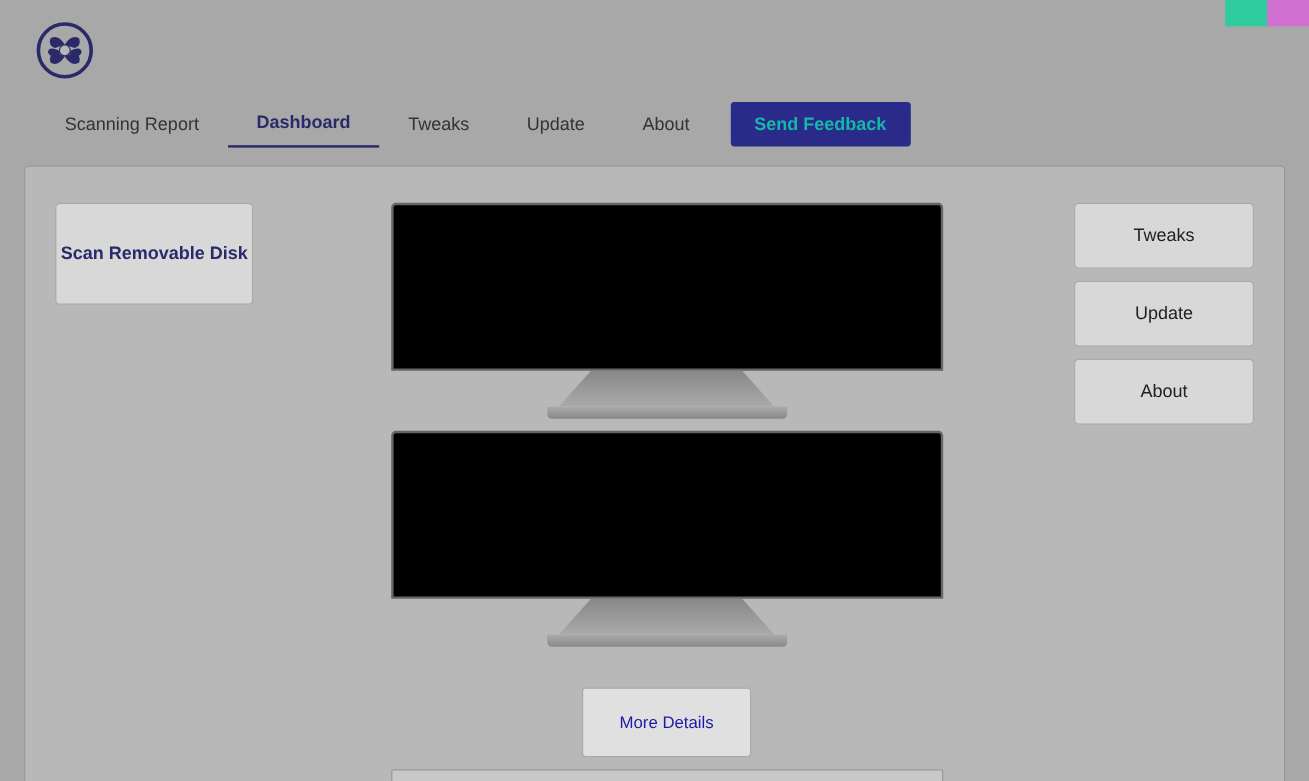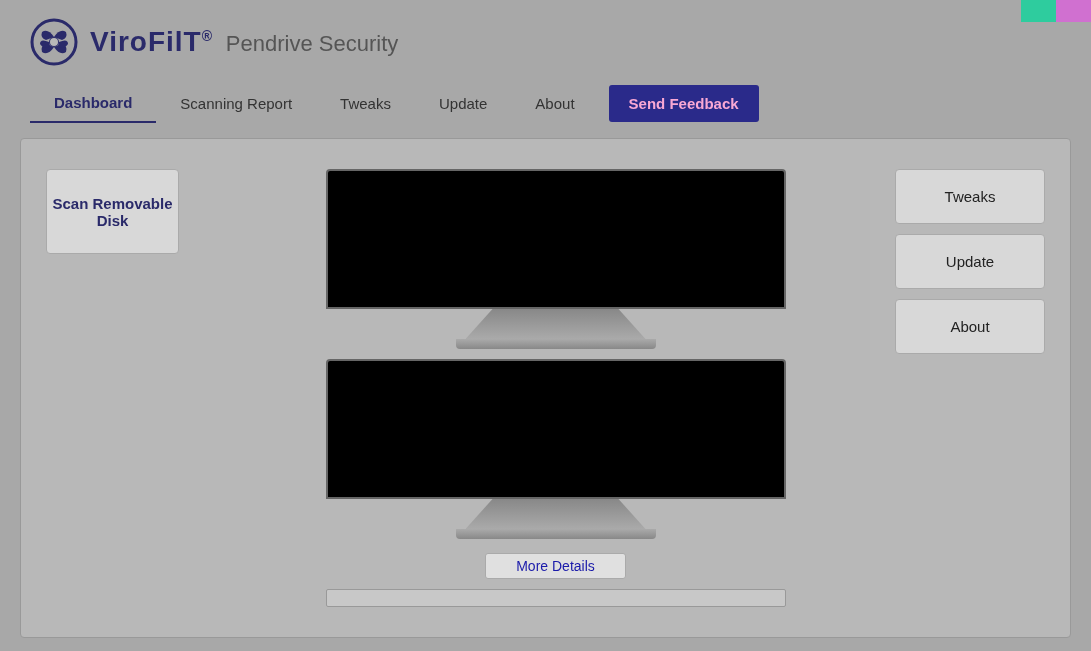--- a/index.html
+++ b/index.html
@@ -76,21 +76,21 @@
       font-family: Arial, sans-serif;
     }
     .nav-item.active {
       font-weight: bold;
       color: #2a2a6a;
       border-bottom: 2px solid #2a2a6a;
     }
     .nav-send-feedback {
       padding: 10px 20px;
       background-color: #2a2a8a;
-      color: #f9a8d4;
+      color: #14b8a6;
       font-size: 15px;
       font-weight: bold;
       border: none;
       cursor: pointer;
       border-radius: 3px;
       margin-left: 10px;
       font-family: Arial, sans-serif;
     }
 
     
@@ -109,21 +109,21 @@
     }
 
     
     .left-buttons {
       display: flex;
       flex-direction: column;
       gap: 12px;
       min-width: 170px;
     }
     .action-btn {
-      width: 133px;
+      width: 165px;
       height: 85px;
       background-color: #d8d8d8;
       border: 1px solid #aaa;
       border-radius: 4px;
       font-size: 15px;
       font-weight: bold;
       color: #2a2a6a;
       cursor: pointer;
       font-family: Arial, sans-serif;
       display: flex;
@@ -164,22 +164,22 @@
     }
 
     .monitor-base {
       width: 200px;
       height: 10px;
       background: linear-gradient(to bottom, #aaa, #888);
       border-radius: 0 0 4px 4px;
     }
 
     .more-details-btn {
-      margin-top: 4px;
-      padding: 4px 30px;
+      margin-top: 24px;
+      padding: 20px 30px;
       background-color: #e0e0e0;
       border: 1px solid #aaa;
       border-radius: 3px;
       color: #1a1aaa;
       font-size: 14px;
       cursor: pointer;
       font-family: Arial, sans-serif;
     }
 
     .progress-bar-container {
@@ -236,31 +236,25 @@
     <circle cx="24" cy="24" r="5" fill="#2a2a6a"></circle>
 
     <path d="M24 19 Q18 10 12 14 Q10 20 16 22 Z" fill="#2a2a6a"></path>
     <path d="M24 19 Q30 10 36 14 Q38 20 32 22 Z" fill="#2a2a6a"></path>
     <path d="M24 29 Q18 38 12 34 Q10 28 16 26 Z" fill="#2a2a6a"></path>
     <path d="M24 29 Q30 38 36 34 Q38 28 32 26 Z" fill="#2a2a6a"></path>
     <path d="M19 24 Q10 20 10 26 Q14 32 20 28 Z" fill="#2a2a6a"></path>
     <path d="M29 24 Q38 20 38 26 Q34 32 28 28 Z" fill="#2a2a6a"></path>
     <circle cx="24" cy="24" r="4" fill="#b8b8b8"></circle>
   </svg>
-  <div>
-    <span class="logo-text">
-      <span>ViroFilT</span><span class="registered">®</span>
-    </span>
-    <span class="logo-subtitle">Pendrive Security</span>
-  </div>
 </div>
 
 <nav class="navbar">
+  <button class="nav-item">Scanning Report</button>
   <button class="nav-item active">Dashboard</button>
-  <button class="nav-item">Scanning Report</button>
   <button class="nav-item">Tweaks</button>
   <button class="nav-item">Update</button>
   <button class="nav-item">About</button>
   <button class="nav-send-feedback">Send Feedback</button>
 </nav>
 
 <div class="main-panel">
 
   <div class="left-buttons">
     <button class="action-btn">Scan Removable Disk</button>

